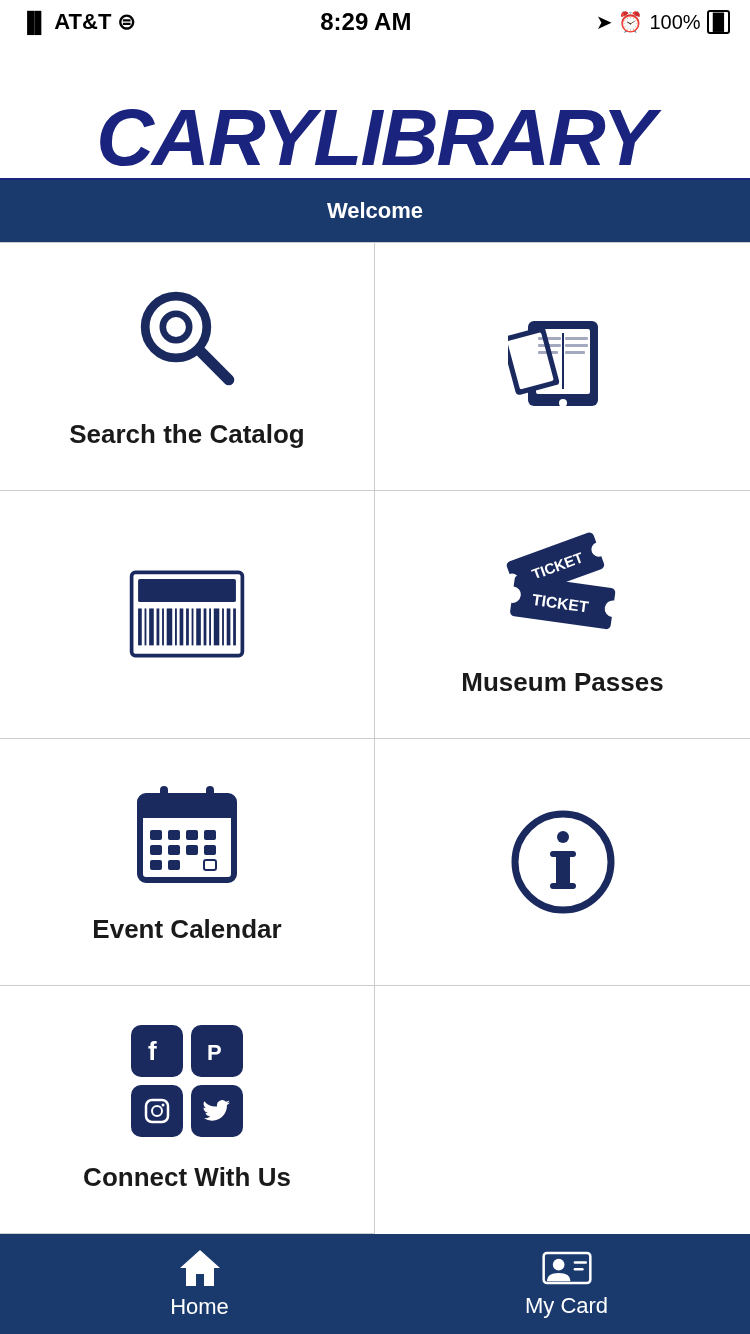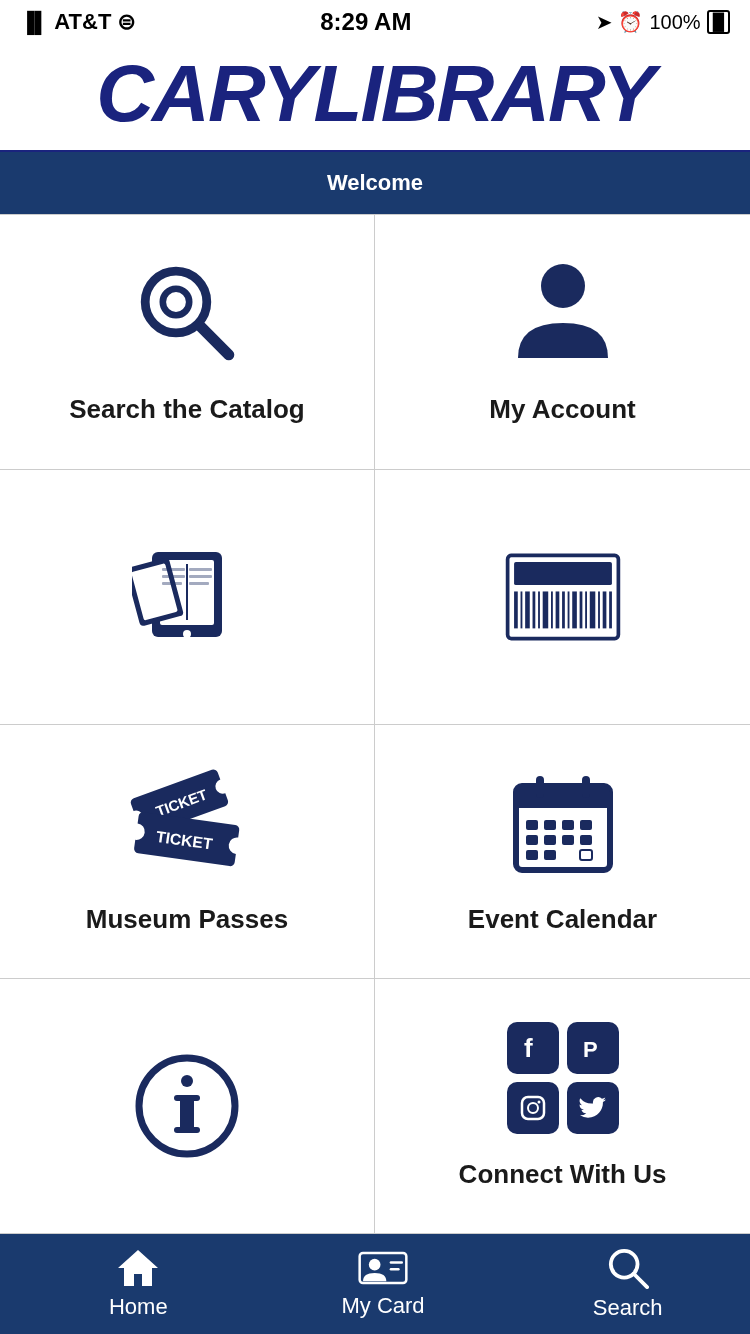--- a/index.html
+++ b/index.html
@@ -45,23 +45,24 @@
       font-size: 20px;
       color: #000;
     }
 
     
     .logo-bar {
       background: #fff;
       display: flex;
       align-items: center;
       justify-content: center;
-      padding: 10px 0 16px;
+      padding: 10px 0 0;
       border-bottom: 2px solid #1a237e;
       flex-shrink: 0;
+      margin-top: 44px;
     }
     .logo-text {
       font-size: 80px;
       font-weight: 900;
       letter-spacing: -2px;
       line-height: 1;
       color: #1a237e;
       font-style: italic;
     }
     .logo-cary { color: #1a237e; }
@@ -197,29 +198,20 @@
     <div class="icon-wrap">
       <svg width="110" height="110" viewBox="0 0 100 100">
         <circle cx="40" cy="40" r="28" fill="none" stroke="#1a2a5e" stroke-width="8"></circle>
         <circle cx="40" cy="40" r="12" fill="none" stroke="#1a2a5e" stroke-width="6"></circle>
         <line x1="62" y1="62" x2="88" y2="88" stroke="#1a2a5e" stroke-width="10" stroke-linecap="round"></line>
       </svg>
     </div>
     <span class="item-label">Search the Catalog</span>
   </div>
 
-  <div class="grid-item">
-    <div class="icon-wrap">
-      <svg width="100" height="110" viewBox="0 0 100 110">
-        <circle cx="50" cy="28" r="22" fill="#1a2a5e"></circle>
-        <path d="M5 100 Q5 65 50 65 Q95 65 95 100" fill="#1a2a5e"></path>
-      </svg>
-    </div>
-    <span class="item-label">My Account</span>
-  </div>
 
   <div class="grid-item">
     <div class="icon-wrap">
       <svg width="110" height="110" viewBox="0 0 110 110">
 
         <rect x="20" y="10" width="70" height="85" rx="6" ry="6" fill="#1a2a5e"></rect>
         <rect x="28" y="18" width="54" height="65" rx="2" ry="2" fill="#fff"></rect>
         <circle cx="55" cy="92" r="4" fill="#fff"></circle>
 
         <rect x="0" y="20" width="45" height="60" rx="4" ry="4" fill="#1a2a5e" transform="rotate(-15, 22, 50)"></rect>
@@ -379,21 +371,14 @@
 
       <circle cx="20" cy="18" r="7" fill="#fff"></circle>
       <path d="M6 38 Q6 28 20 28 Q34 28 34 38" fill="#fff"></path>
 
       <rect x="38" y="14" width="16" height="3" rx="1.5" fill="#fff"></rect>
       <rect x="38" y="22" width="12" height="3" rx="1.5" fill="#fff"></rect>
     </svg>
     <span class="tab-label">My Card</span>
   </div>
 
-  <div class="tab-item">
-    <svg width="42" height="42" viewBox="0 0 44 44">
-      <circle cx="18" cy="18" r="14" fill="none" stroke="#fff" stroke-width="4"></circle>
-      <line x1="28" y1="28" x2="42" y2="42" stroke="#fff" stroke-width="4" stroke-linecap="round"></line>
-    </svg>
-    <span class="tab-label">Search</span>
-  </div>
 
 </div>
 
 </body></html>

